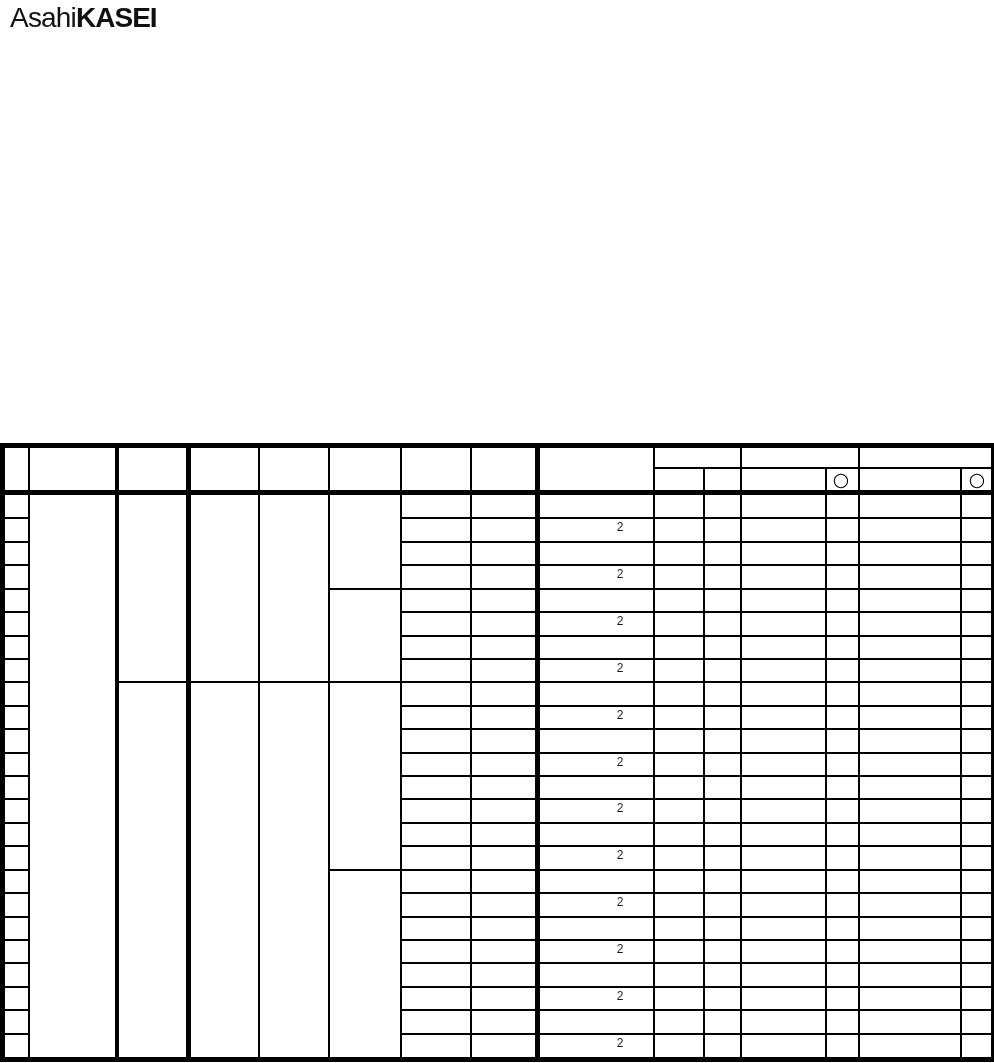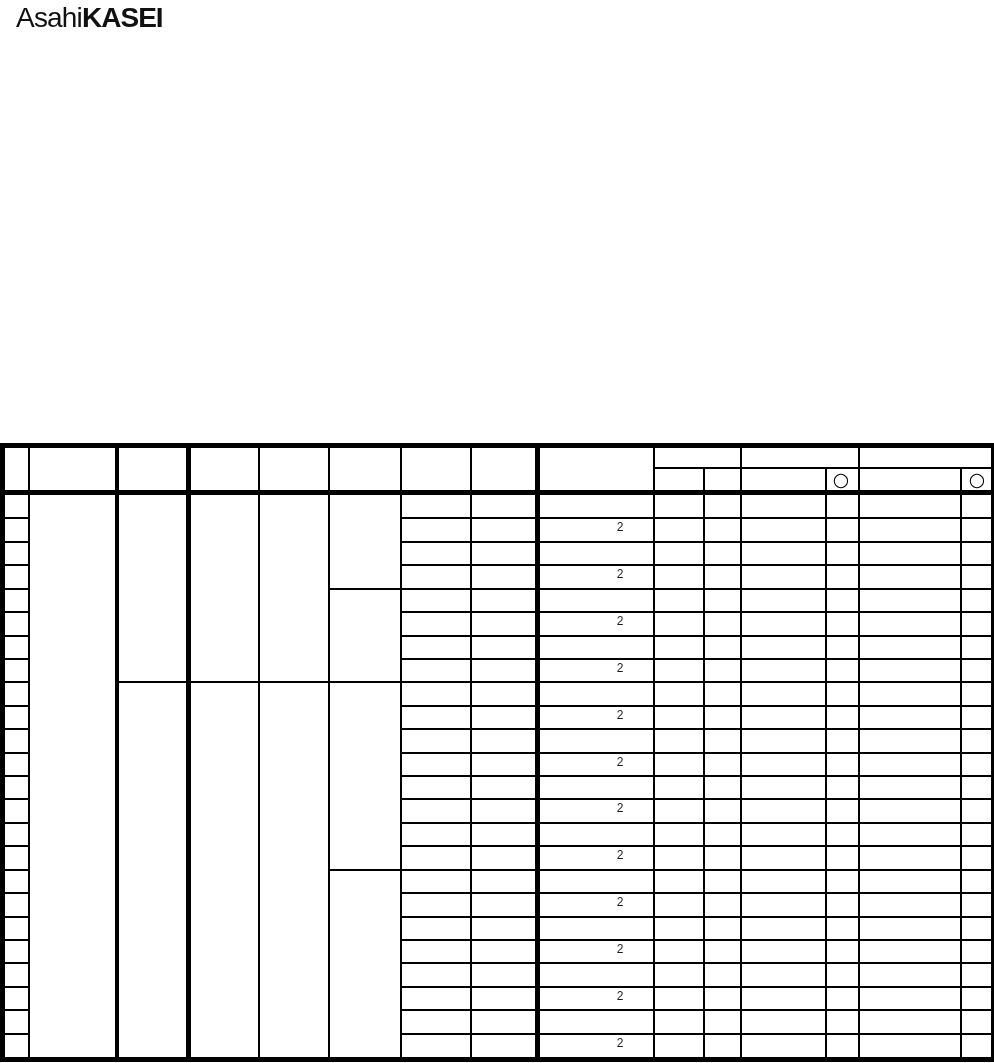--- a/index.html
+++ b/index.html
@@ -7,21 +7,21 @@
     position: relative;
     width: 994px;
     height: 1063px;
     background: #ffffff;
     overflow: hidden;
     font-family: "Liberation Sans", sans-serif;
   }
   
   #logo {
     position: absolute;
-    left: 16px;
+    left: 10px;
     top: 4px;
     font-size: 28px;
     line-height: 28px;
     letter-spacing: -0.8px;
     color: #111111;
     white-space: nowrap;
     font-family: "Liberation Sans", sans-serif;
   }
   #logo .reg  { font-weight: 400; }
   #logo .bold { font-weight: 700; letter-spacing: -1px; }

